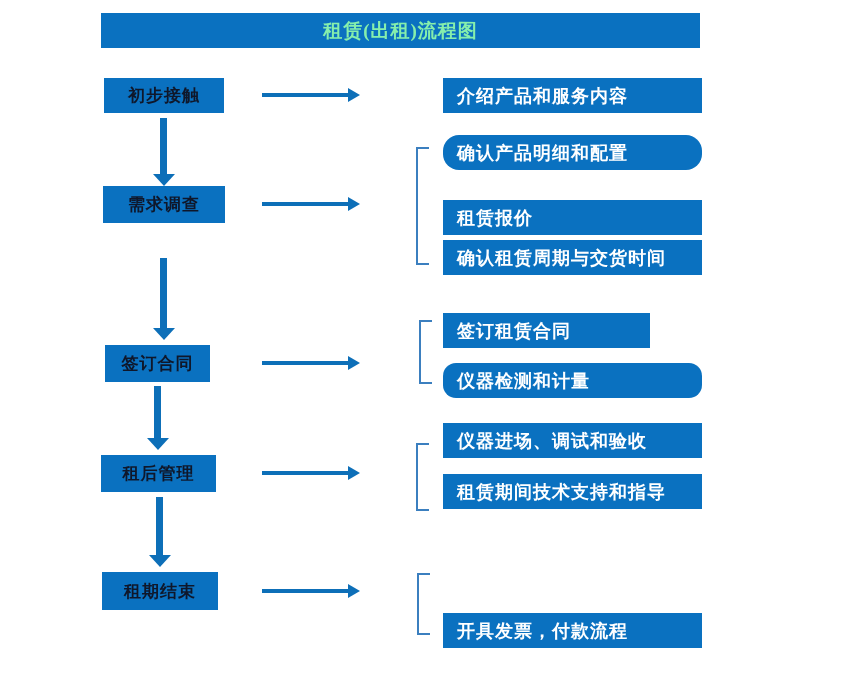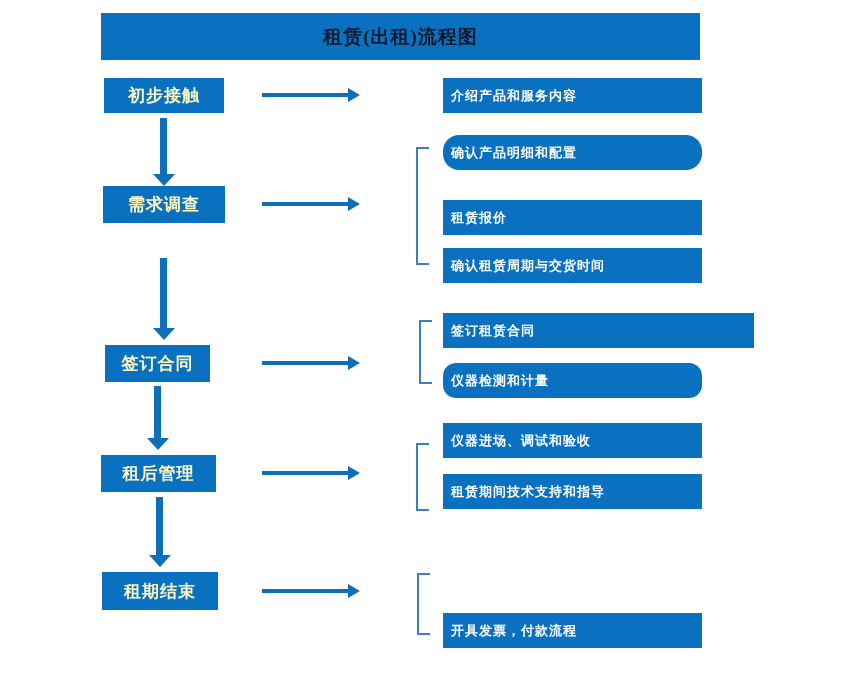--- a/index.html
+++ b/index.html
@@ -16,51 +16,51 @@
     width: 844px;
     height: 688px;
     background: #ffffff;
     overflow: hidden;
   }
   .title-bar {
     position: absolute;
     left: 101px;
     top: 13px;
     width: 599px;
-    height: 47px;
+    height: 35px;
     background: #0a71c0;
-    color: #0f172a;
+    color: #86efac;
     font-size: 19px;
     font-weight: bold;
     display: flex;
     align-items: center;
     justify-content: center;
     letter-spacing: 1px;
   }
   .stage-box {
     position: absolute;
     background: #0a71c0;
-    color: #fef9c3;
+    color: #0f172a;
     font-size: 17px;
     font-weight: bold;
     display: flex;
     align-items: center;
     justify-content: center;
     letter-spacing: 1px;
   }
   .detail-box {
     position: absolute;
     background: #0a71c0;
     color: #ffffff;
-    font-size: 13px;
+    font-size: 18px;
     font-weight: bold;
     display: flex;
     align-items: center;
     justify-content: flex-start;
-    padding-left: 8px;
+    padding-left: 14px;
     box-sizing: border-box;
     letter-spacing: 1px;
   }
   
   .h-arrow {
     position: absolute;
     height: 14px;
   }
   .h-arrow .shaft {
     position: absolute;
@@ -179,23 +179,23 @@
   <div class="bracket" style="left:416px; top:443px; width:13px; height:68px;"></div>
 
   <div class="bracket" style="left:417px; top:573px; width:13px; height:62px;"></div>
 
   <div class="detail-box" style="left:443px; top:78px; width:259px; height:35px;">介绍产品和服务内容</div>
 
   <div class="detail-box" style="left:443px; top:135px; width:259px; height:35px;border-radius:16px;">确认产品明细和配置</div>
 
   <div class="detail-box" style="left:443px; top:200px; width:259px; height:35px;">租赁报价</div>
 
-  <div class="detail-box" style="left:443px; top:248px; width:259px; height:35px;">确认租赁周期与交货时间</div>
-
-  <div class="detail-box" style="left:443px; top:313px; width:311px; height:35px;">签订租赁合同</div>
+  <div class="detail-box" style="left:443px; top:240px; width:259px; height:35px;">确认租赁周期与交货时间</div>
+
+  <div class="detail-box" style="left:443px; top:313px; width:207px; height:35px;">签订租赁合同</div>
 
   <div class="detail-box" style="left:443px; top:363px; width:259px; height:35px;border-radius:13px;">仪器检测和计量</div>
 
   <div class="detail-box" style="left:443px; top:423px; width:259px; height:35px;">仪器进场、调试和验收</div>
 
   <div class="detail-box" style="left:443px; top:474px; width:259px; height:35px;">租赁期间技术支持和指导</div>
 
 
   <div class="detail-box" style="left:443px; top:613px; width:259px; height:35px;">开具发票，付款流程</div>
 

